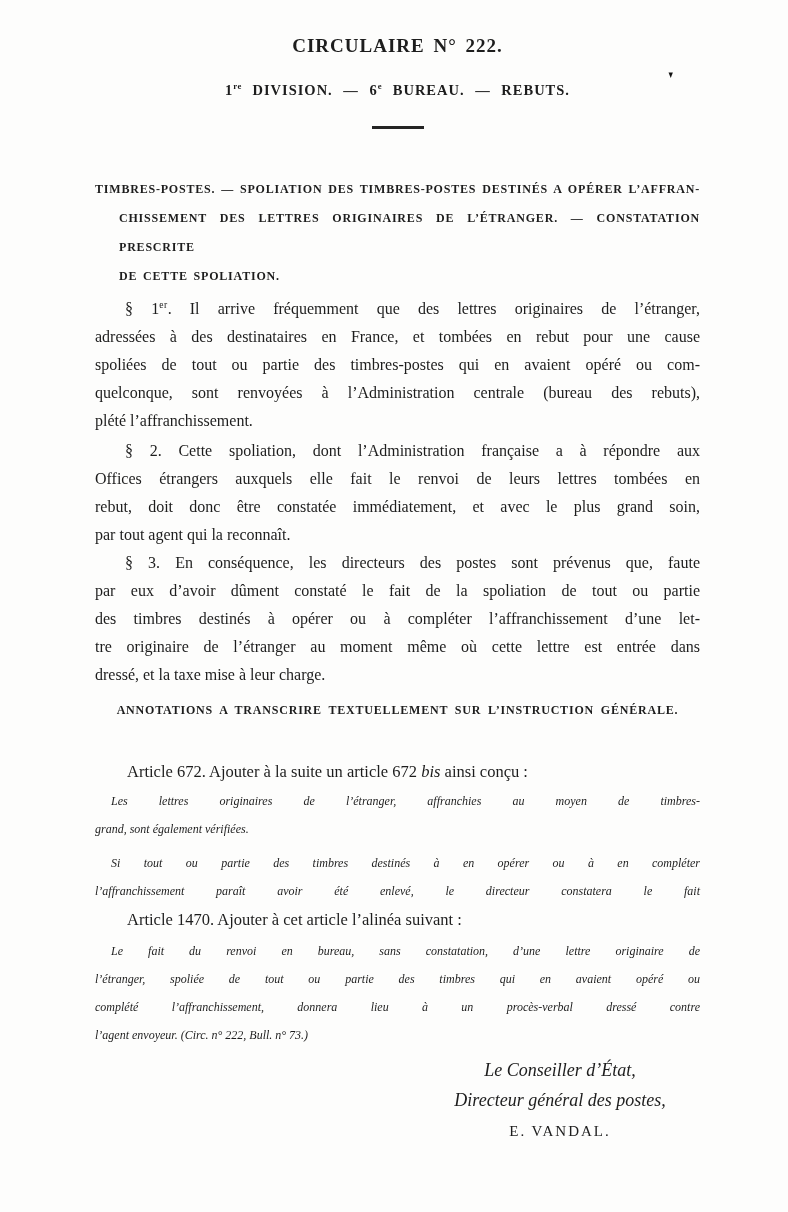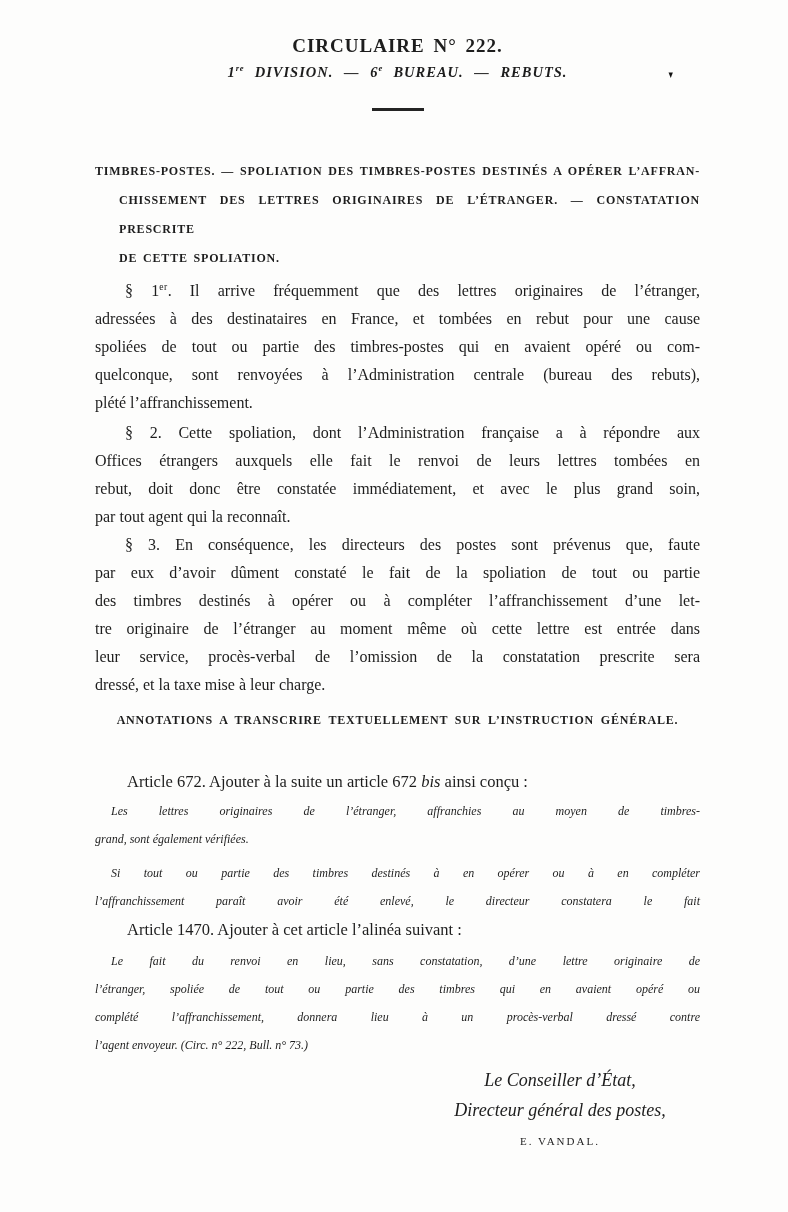--- a/index.html
+++ b/index.html
@@ -19,27 +19,27 @@
   
   .doc-title {
     text-align: center;
     font-size: 19px;
     font-weight: bold;
     letter-spacing: 1px;
     line-height: 24px;
     word-spacing: 3px;
   }
   .division-line {
+    margin-top: 18px;
     text-align: center;
     font-size: 14.5px;
     font-weight: bold;
     letter-spacing: 1px;
     word-spacing: 6px;
     line-height: 20px;
-    font-style: italic;
   }
   .division-line sup, .lead-sup {
     font-size: 0.6em;
     vertical-align: super;
     letter-spacing: 0.5px;
   }
   .section-rule {
     width: 52px;
     height: 3px;
     background: #242424;
@@ -122,21 +122,21 @@
     margin-left: 300px;
     width: 330px;
     text-align: center;
   }
   .signature .sig-role {
     font-style: italic;
     font-size: 18px;
     line-height: 30px;
   }
   .signature .sig-name {
-    font-size: 11px;
+    font-size: 15px;
     letter-spacing: 2px;
     line-height: 32px;
   }
 </style>
 </head>
 <body>
 
 <div class="page">
 
   <div class="ink-spot">▾</div>
@@ -168,42 +168,41 @@
       <div class="tline">Offices étrangers auxquels elle fait le renvoi de leurs lettres tombées en</div>
       <div class="tline">rebut, doit donc être constatée immédiatement, et avec le plus grand soin,</div>
       <div class="tline tline-last">par tout agent qui la reconnaît.</div>
     </div>
 
   <div class="para indent-first">
       <div class="tline">§ 3. En conséquence, les directeurs des postes sont prévenus que, faute</div>
       <div class="tline">par eux d’avoir dûment constaté le fait de la spoliation de tout ou partie</div>
       <div class="tline">des timbres destinés à opérer ou à compléter l’affranchissement d’une let-</div>
       <div class="tline">tre originaire de l’étranger au moment même où cette lettre est entrée dans</div>
-      <div class="tline">leur service, procès-verbal de l’omission de la constatation prescrite sera</div>
       <div class="tline tline-last">dressé, et la taxe mise à leur charge.</div>
     </div>
 
   <div class="annotations-heading">ANNOTATIONS A TRANSCRIRE TEXTUELLEMENT SUR L’INSTRUCTION GÉNÉRALE.</div>
 
   <div class="article-line"><span>Article 672. Ajouter à la suite un article 672 </span><span class="bis">bis</span><span> ainsi conçu :</span></div>
 
   <div class="italic-para gapA">
       <div class="tline">Les lettres originaires de l’étranger, affranchies au moyen de timbres-</div>
       <div class="tline tline-last">grand, sont également vérifiées.</div>
     </div>
 
   <div class="italic-para gapB jall">
       <div class="tline">Si tout ou partie des timbres destinés à en opérer ou à en compléter</div>
       <div class="tline">l’affranchissement paraît avoir été enlevé, le directeur constatera le fait</div>
     </div>
 
   <div class="article-line second">Article 1470. Ajouter à cet article l’alinéa suivant :</div>
 
   <div class="italic-para gapC">
-      <div class="tline">Le fait du renvoi en lieu, sans constatation, d’une lettre originaire de</div>
+      <div class="tline">Le fait du renvoi en bureau, sans constatation, d’une lettre originaire de</div>
       <div class="tline">l’étranger, spoliée de tout ou partie des timbres qui en avaient opéré ou</div>
       <div class="tline">complété l’affranchissement, donnera lieu à un procès-verbal dressé contre</div>
       <div class="tline tline-last">l’agent envoyeur. (Circ. n° 222, Bull. n° 73.)</div>
     </div>
 
   <div class="signature">
     <div class="sig-role">Le Conseiller d’État,</div>
     <div class="sig-role">Directeur général des postes,</div>
     <div class="sig-name">E. VANDAL.</div>
   </div>

